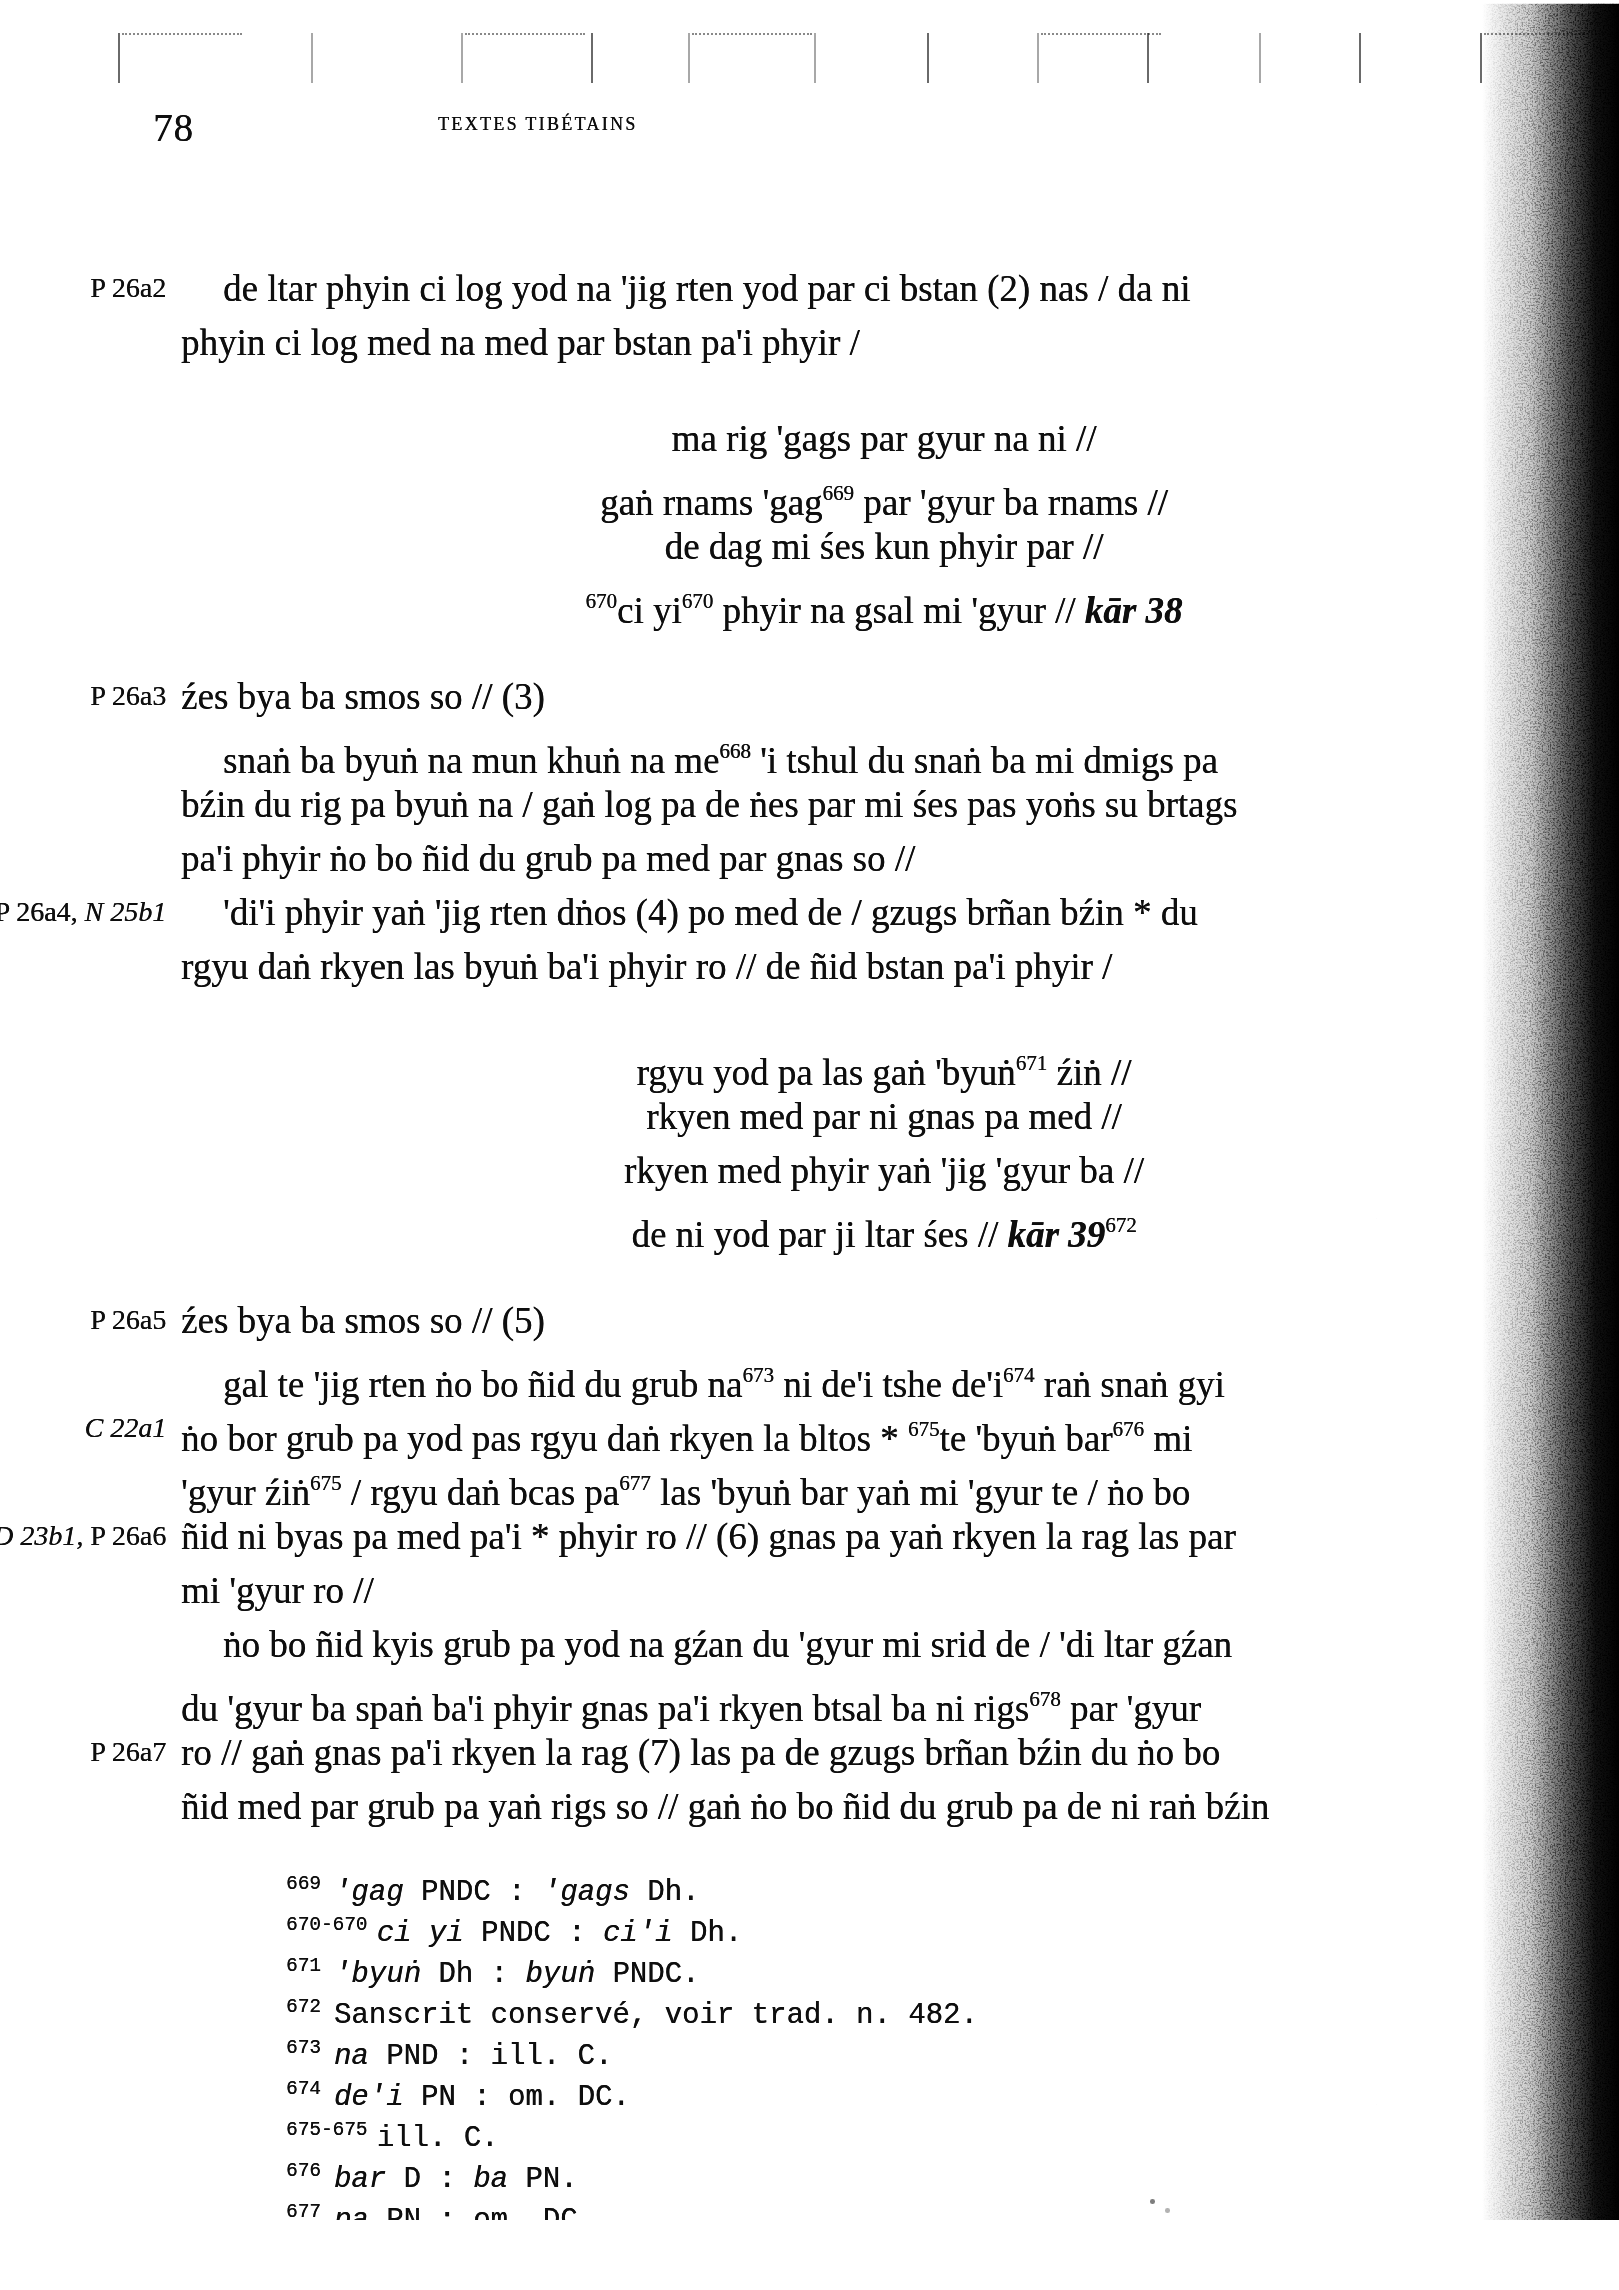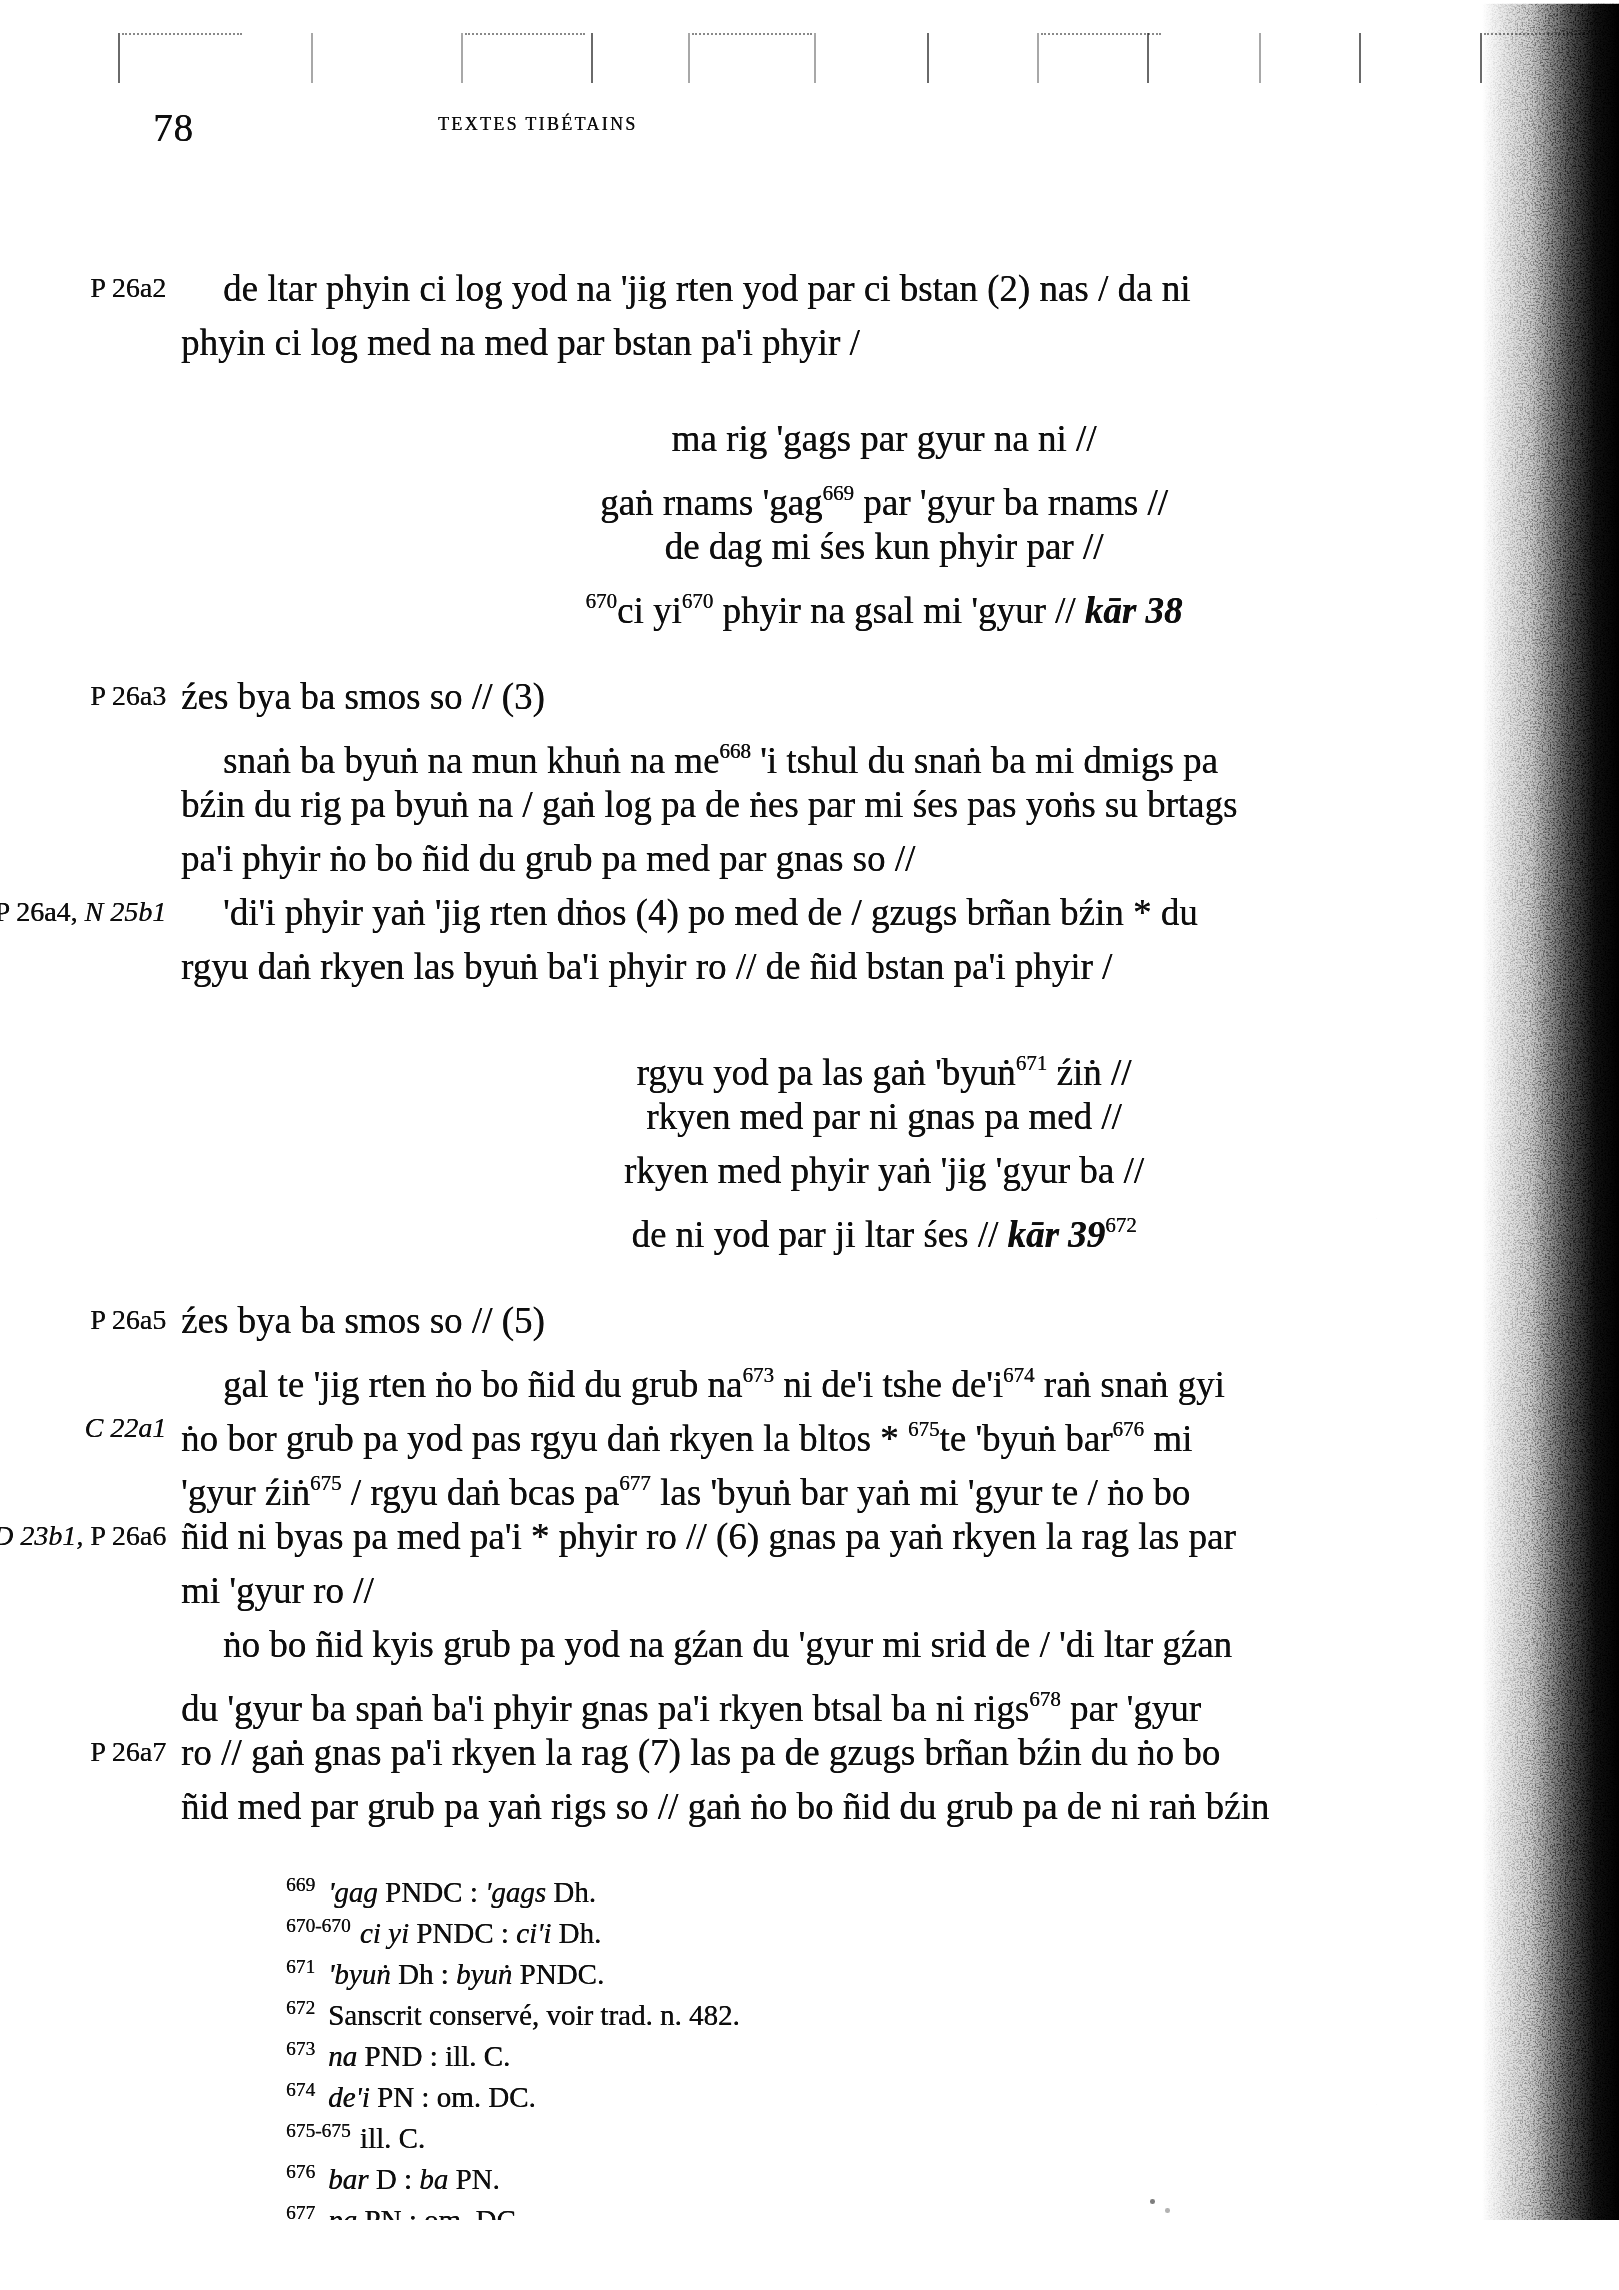--- a/index.html
+++ b/index.html
@@ -40,21 +40,21 @@
   .line.gap    { margin-top: 42px; }
   .mlabel {
     position: absolute; right: calc(100% + 14.8px); top: 4px;
     font-size: 28px; line-height: 44px;
     white-space: nowrap; text-indent: 0;
   }
   .s-sup { font-size: 21px; vertical-align: 14.8px; letter-spacing: 0; }
   .s-it  { font-style: italic; }
   .s-kar { font-style: italic; font-weight: bold; }
   
-  .footnotes { margin-top: 29.5px; margin-left: 105px; }
+  .footnotes { margin-top: 29.5px; margin-left: 105px; font-family: Liberation Mono, monospace; }
   .fn-line {
     position: relative;
     height: 41px; line-height: 41px;
     font-size: 29px; white-space: nowrap;
     text-shadow: 0.3px 0 0 currentColor;
   }
   .fn-num { font-size: 19.4px; vertical-align: 11px; margin-right: 13px; }
   .fn-num.wide { margin-right: 9.2px; }
   
   .top-marks { position: absolute; left: 0; top: 0; width: 1620px; height: 102px; }

